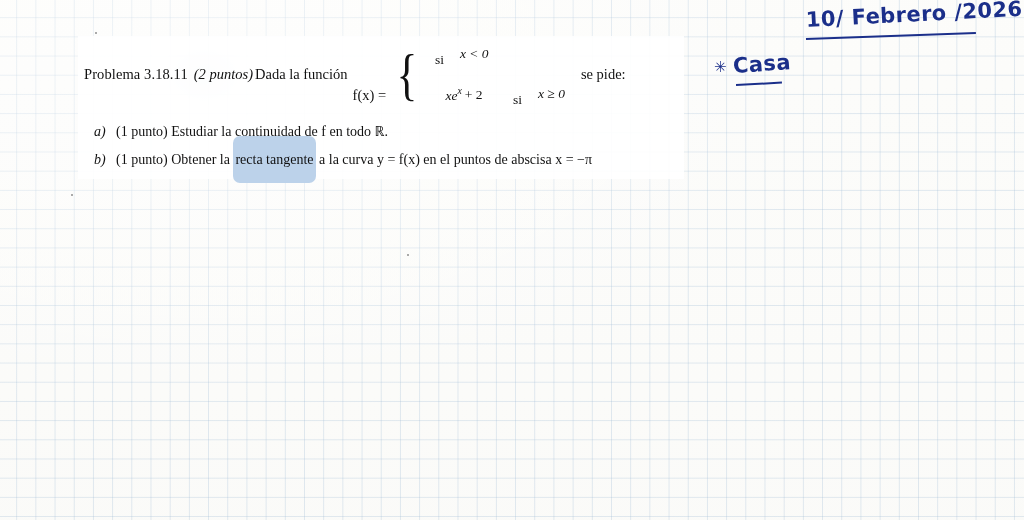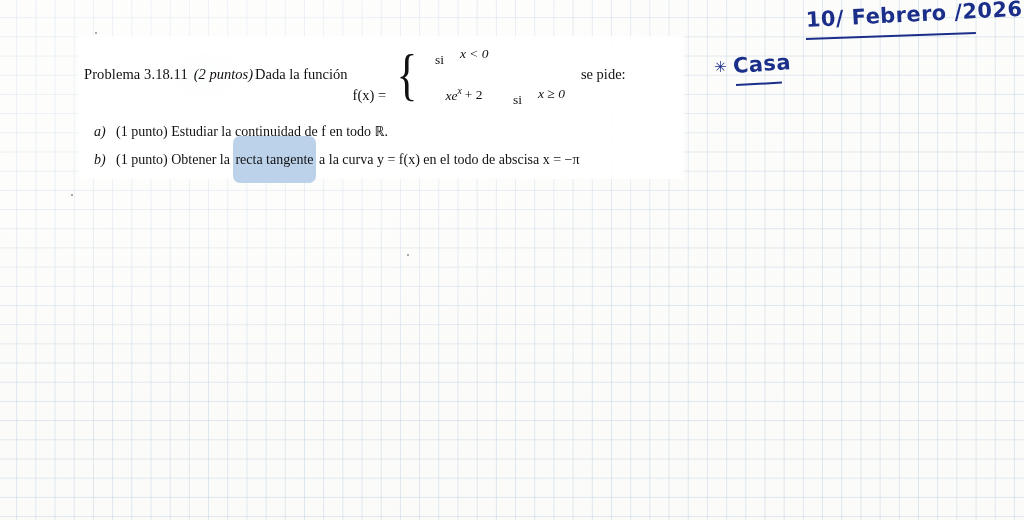--- a/index.html
+++ b/index.html
@@ -288,21 +288,21 @@
 
       <div class="item">
         <span class="item-label">a)</span>
         <span class="item-text">
           <span>(1 punto) Estudiar la continuidad de f en todo ℝ.</span>
         </span>
       </div>
 
       <div class="item">
         <span class="item-label">b)</span>
-        <span class="item-text"><span>(1 punto) Obtener la </span><span class="hl">recta tangente</span><span> a la curva y = f(x) en el todo de abscisa x = −π</span></span>
+        <span class="item-text"><span>(1 punto) Obtener la </span><span class="hl">recta tangente</span><span> a la curva y = f(x) en el puntos de abscisa x = −π</span></span>
       </div>
 
     </div>
   </div>
 
   <div class="hand" id="hw-date">10/ Febrero /2026</div>
   <div id="hw-date-underline"></div>
 
   <div class="hand" id="hw-star">✳</div>
   <div class="hand" id="hw-casa">Casa</div>

